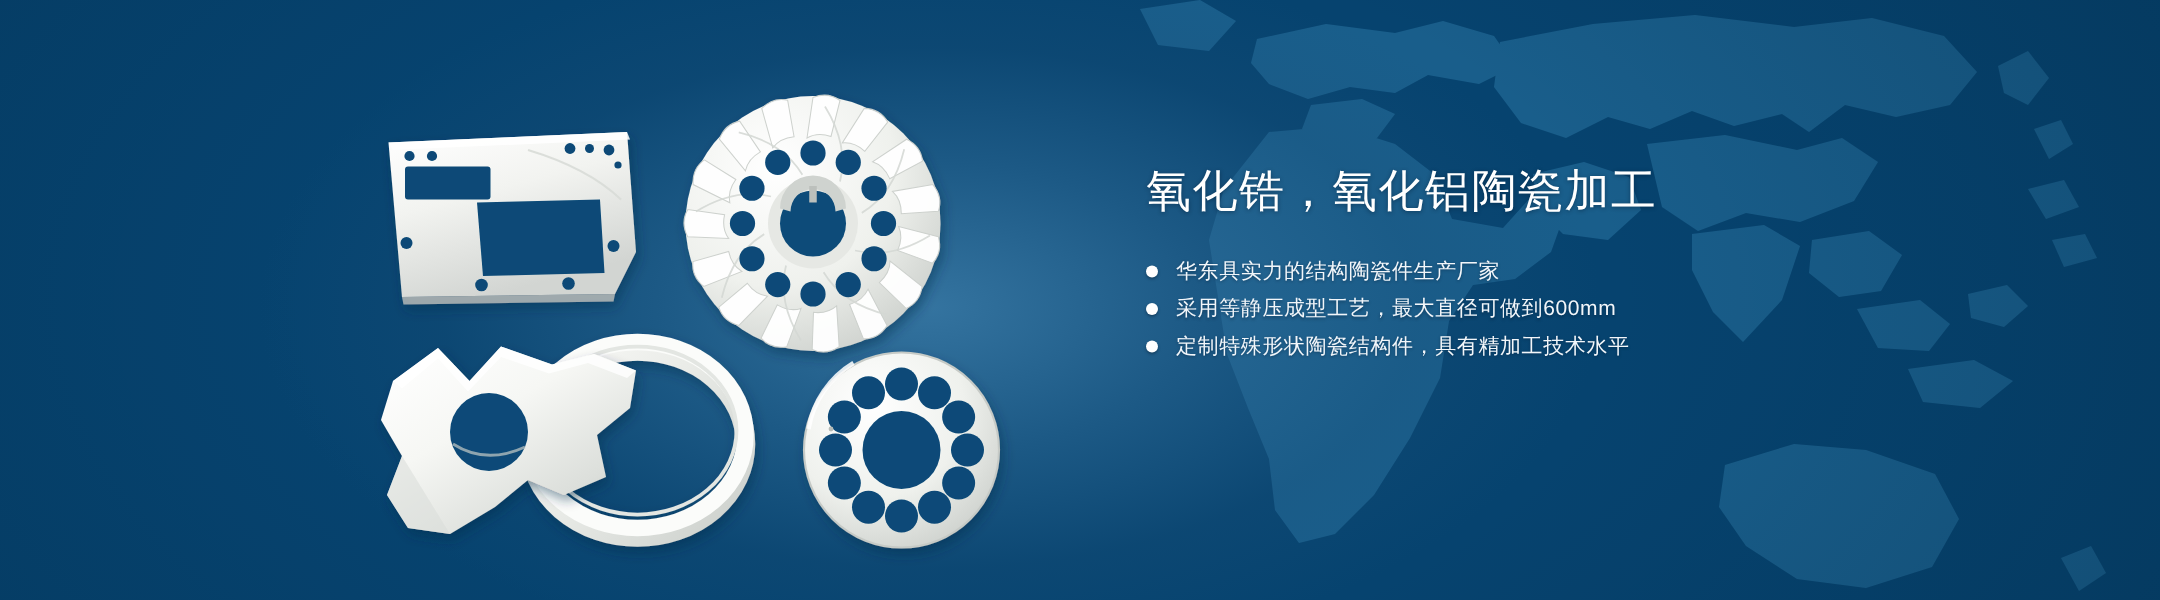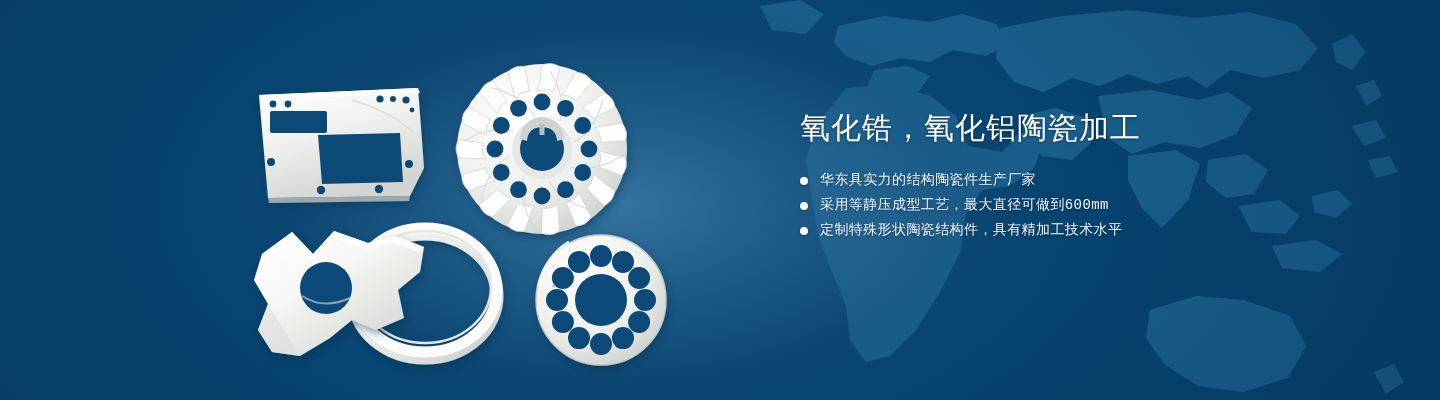--- a/index.html
+++ b/index.html
@@ -43,36 +43,36 @@
 
   
   .parts{
     position:absolute;left:0;top:0;width:740px;height:400px;
   }
   .parts svg{display:block;width:100%;height:100%;}
 
   
   .copy{
     position:absolute;
-    left:800px;top:108px;
+    left:764px;top:108px;
     width:640px;
   }
   .headline{
     color:#ffffff;
     font-size:30px;
     line-height:40px;
     letter-spacing:1px;
     font-weight:400;
     margin:0 0 22px 0;
     white-space:nowrap;
     text-shadow:0 1px 3px rgba(0,20,40,.45);
   }
   .bullets{
     list-style:none;
-    margin:0;padding:0;font-family:Liberation Mono, monospace;
+    margin:0;padding:0;
   }
   .bullet{
     display:flex;
     align-items:center;
     height:21px;
     margin-bottom:4px;
   }
   .dot{
     flex:0 0 auto;
     width:8px;height:8px;

